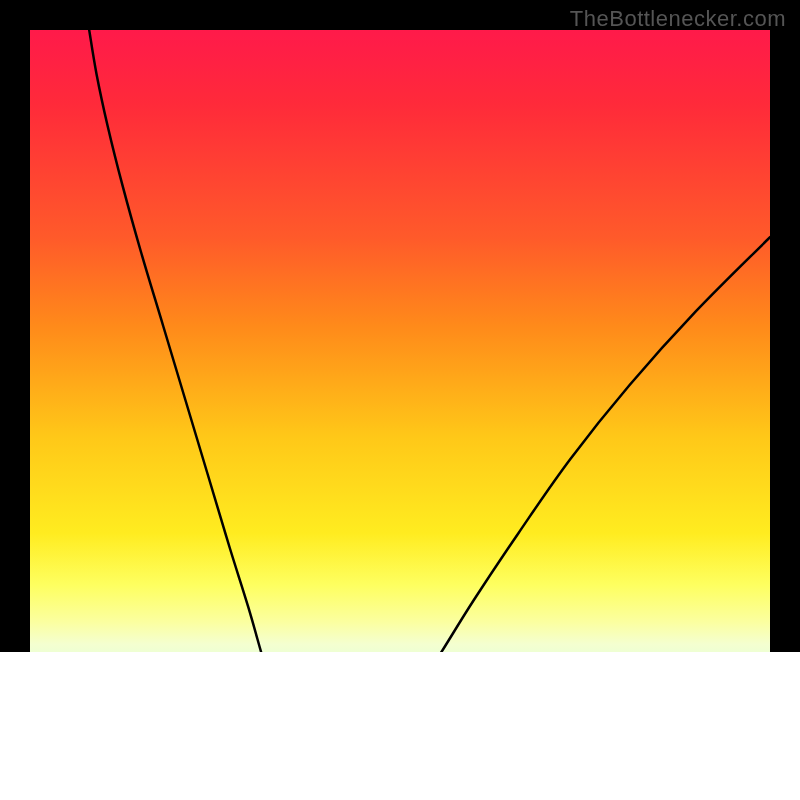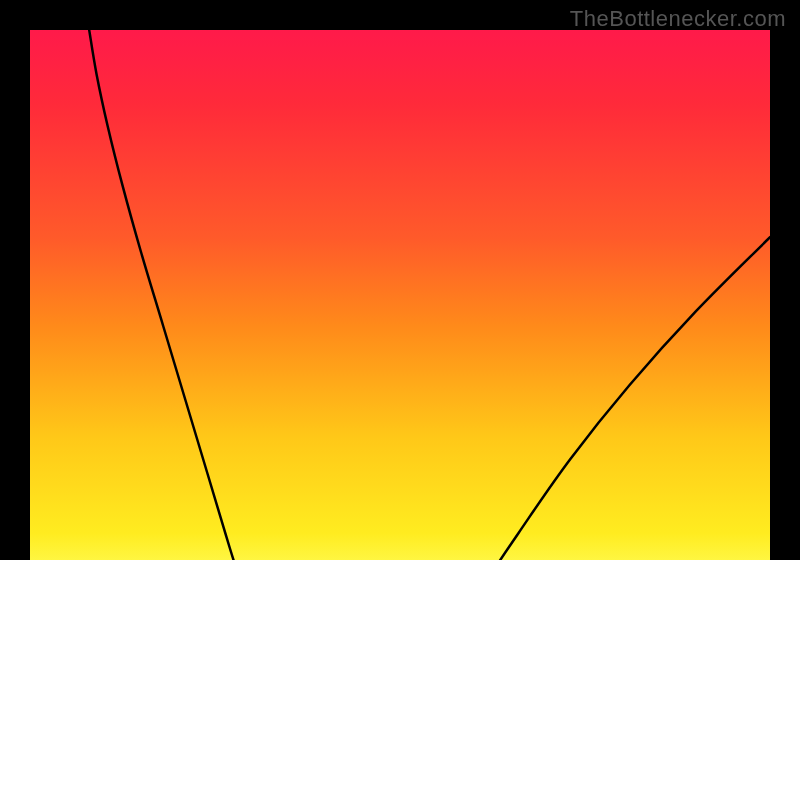--- a/index.html
+++ b/index.html
@@ -3,21 +3,21 @@
 <meta charset="utf-8">
 <style>
   body {
     margin: 0;
     padding: 0;
     background: #fff;
     font-family: Arial, sans-serif;
   }
   .container {
     width: 800px;
-    height: 560px;
+    height: 652px;
     position: relative;
     background: #000;
   }
   .watermark {
     position: absolute;
     top: 6px;
     right: 14px;
     color: #555;
     font-size: 22px;
     z-index: 10;

